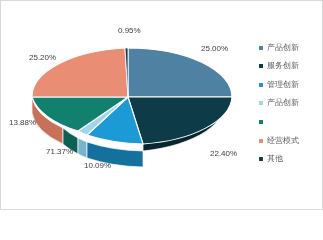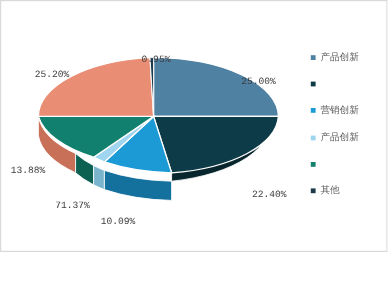--- a/index.html
+++ b/index.html
@@ -20,22 +20,21 @@
   .legend-item{display:flex;align-items:center;height:13px;}
   .legend-swatch{
     width:4px;height:4px;margin-right:4px;flex:0 0 auto;border-radius:0;
   }
   .legend-label{
     font-size:8px;color:#5a5a5a;line-height:10px;white-space:nowrap;
     font-family:"DejaVu Sans","Liberation Sans",sans-serif;
   }
   .pct-label{
     position:absolute;font-size:8px;color:#3c3c3c;white-space:nowrap;
-    font-family:Liberation Mono, monospace;
-    margin-top:20px;
+    font-family:Liberation Sans, sans-serif;
   }
   #pie-svg{position:absolute;left:0;top:0;}
 </style>
 </head>
 <body>
 
 <div id="chart-frame">
 
   <div id="plot-area">
 
@@ -69,56 +68,61 @@
         <path d="M 127 96 L 31 96 A 104 49 0 0 1 124 47 Z" fill="#e98e75" stroke="#ffffff" stroke-width="1.1"></path>
 
         <path d="M 127 96 L 124 47 A 104 49 0 0 1 127 47 Z" fill="#1b3a4b" stroke="#ffffff" stroke-width="0.8"></path>
       </g>
     </svg>
 
     <div class="pct-label" style="left:117px;top:25px;">0.95%</div>
 
     <div class="pct-label" style="left:200px;top:43px;text-align:center;">25.00%</div>
 
-    <div class="pct-label" style="left:209px;top:137px;">22.40%</div>
+    <div class="pct-label" style="left:209px;top:148px;">22.40%</div>
 
     <div class="pct-label" style="left:83px;top:160px;">10.09%</div>
 
     <div class="pct-label" style="left:45px;top:146px;">71.37%</div>
 
     <div class="pct-label" style="left:8px;top:117px;">13.88%</div>
 
-    <div class="pct-label" style="left:28px;top:37px;">25.20%</div>
+    <div class="pct-label" style="left:28px;top:52px;">25.20%</div>
   </div>
 
   <div id="legend">
 
     <div class="legend-item">
       <span class="legend-swatch" style="background:#4f81a3;"></span>
       <span class="legend-label">产品创新</span>
     </div>
 
     <div class="legend-item">
       <span class="legend-swatch" style="background:#0d3b47;"></span>
+      <span class="legend-label">服务创新</span>
     </div>
 
     <div class="legend-item">
       <span class="legend-swatch" style="background:#1c9ad6;"></span>
-      <span class="legend-label">营销创新</span>
+      <span class="legend-label">管理创新</span>
     </div>
 
     <div class="legend-item">
       <span class="legend-swatch" style="background:#9fd5ef;"></span>
       <span class="legend-label">产品创新</span>
     </div>
 
     <div class="legend-item">
       <span class="legend-swatch" style="background:#12806f;"></span>
     </div>
 
+    <div class="legend-item">
+      <span class="legend-swatch" style="background:#e98e75;"></span>
+      <span class="legend-label">经营模式</span>
+    </div>
 
     <div class="legend-item">
       <span class="legend-swatch" style="background:#1b3a4b;"></span>
       <span class="legend-label">其他</span>
     </div>
   </div>
 
 </div>
 
 </body></html>

